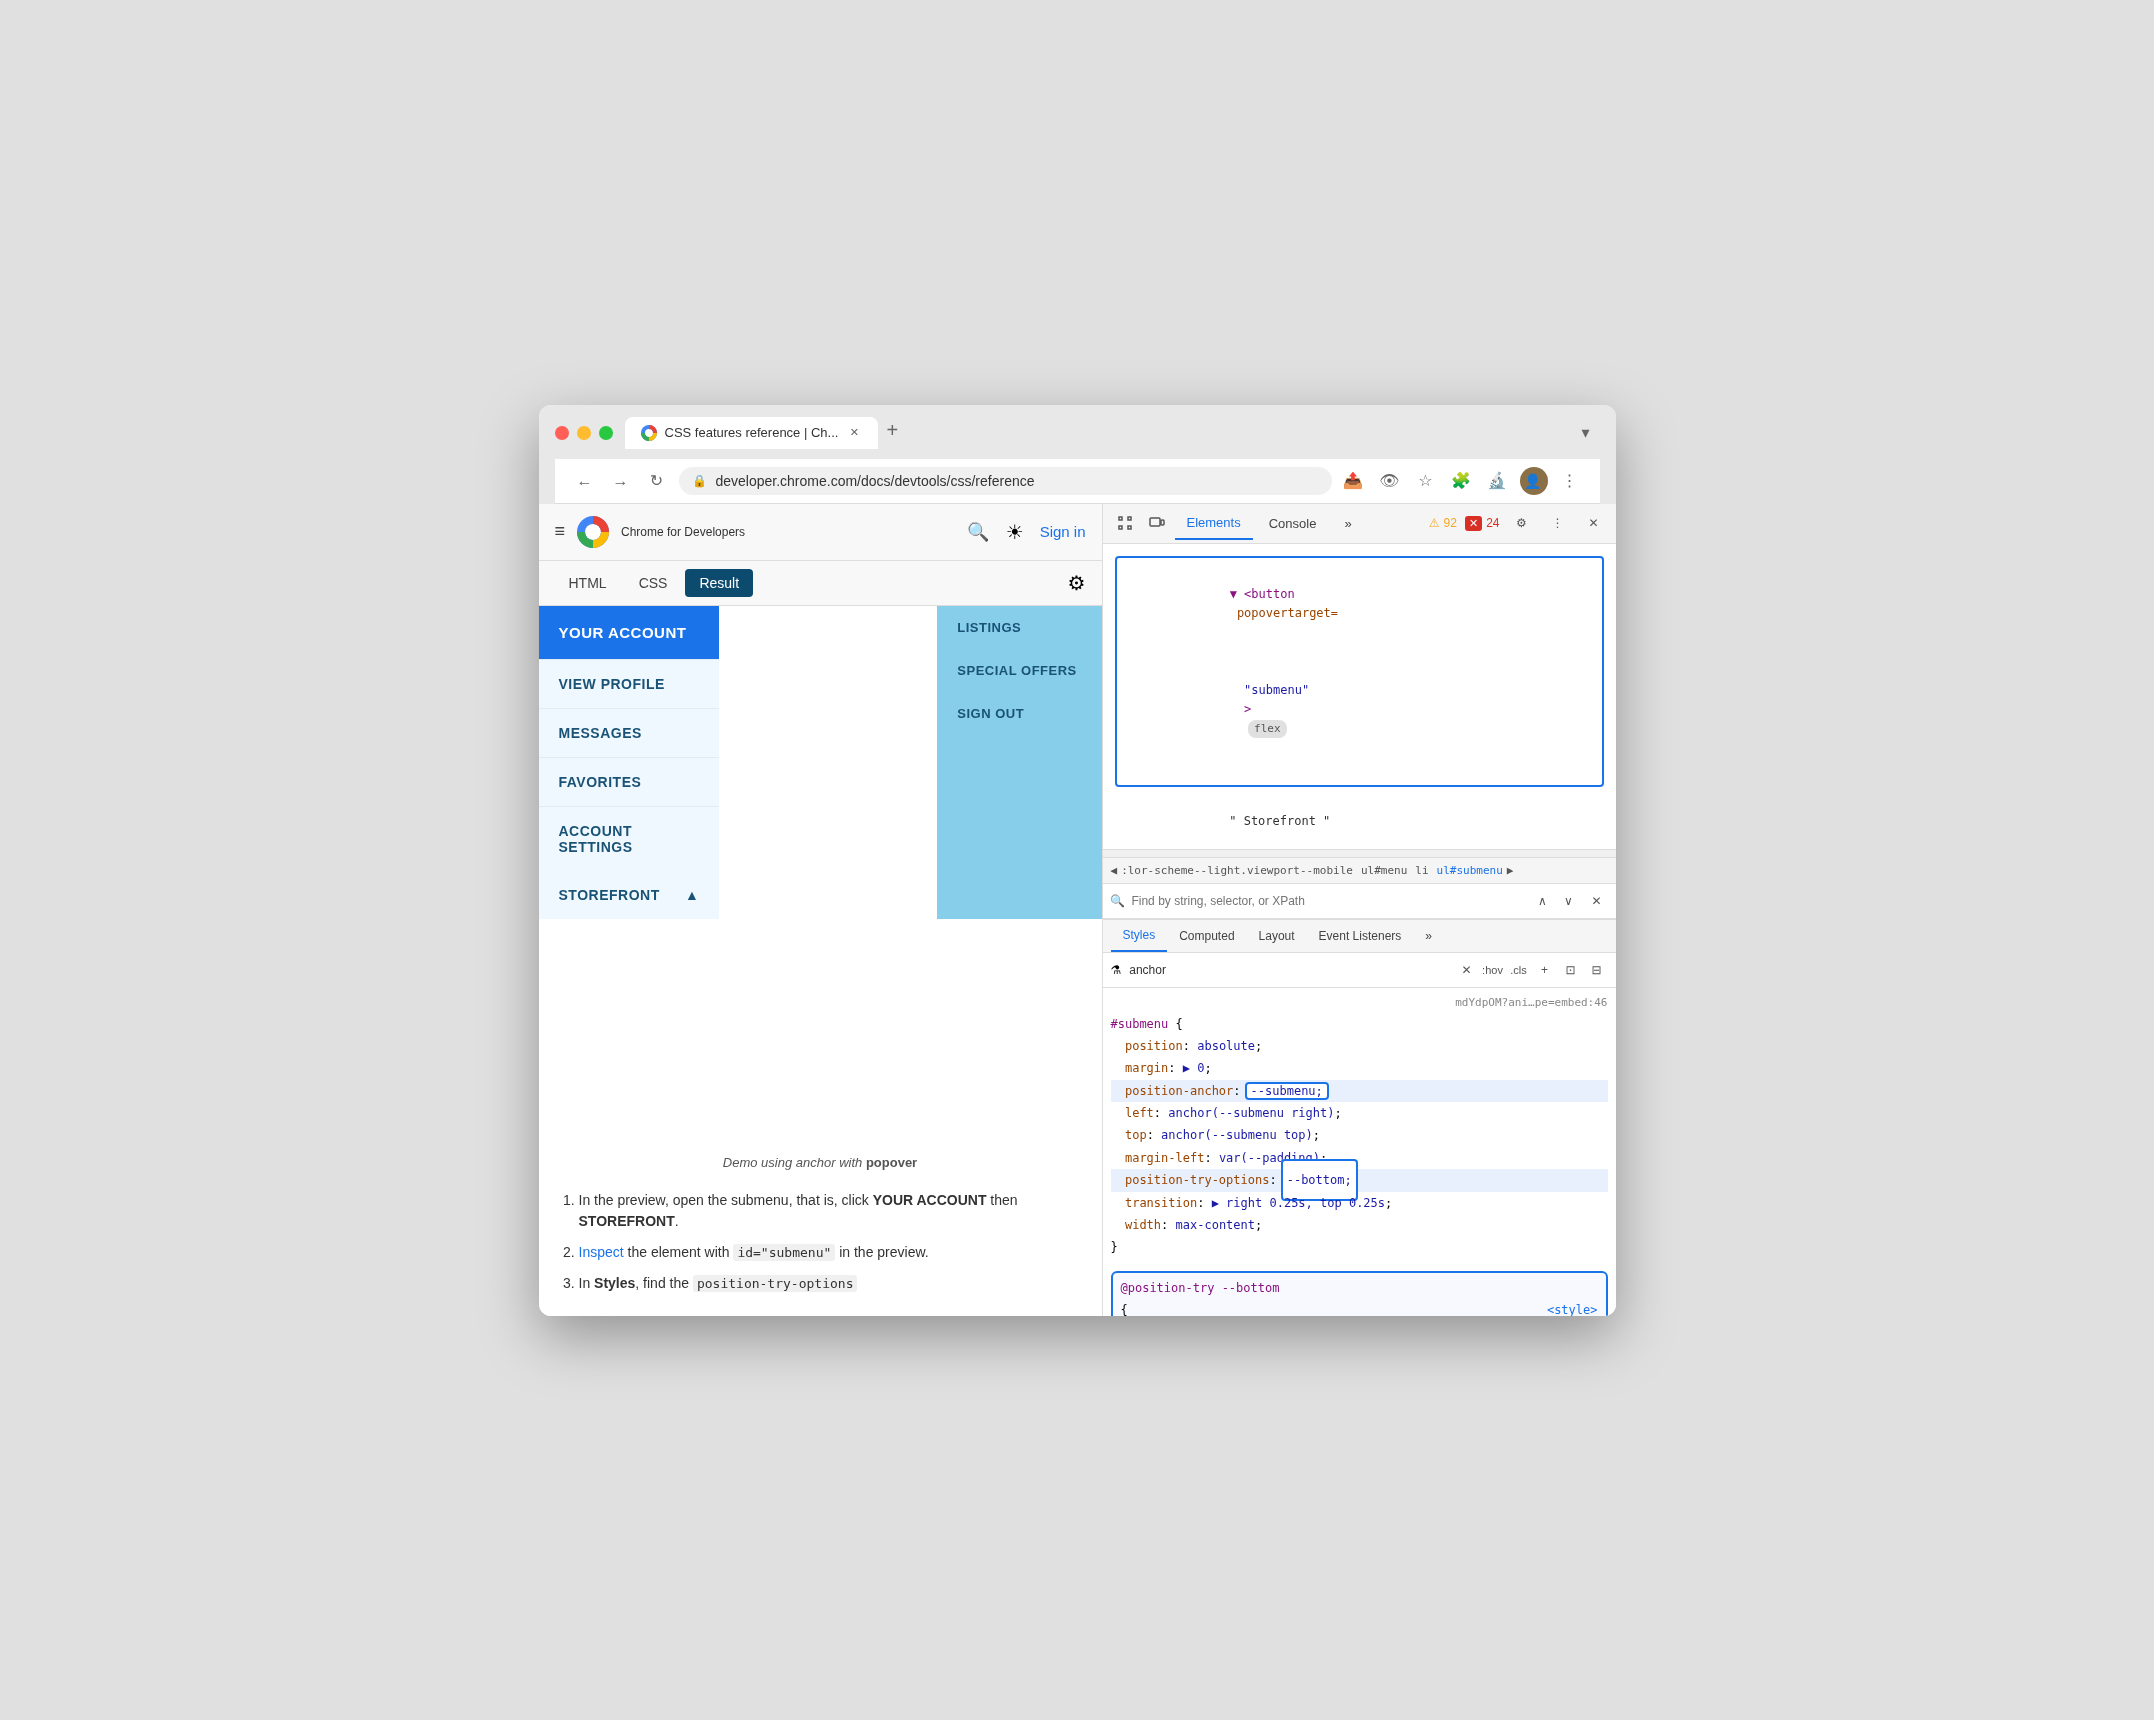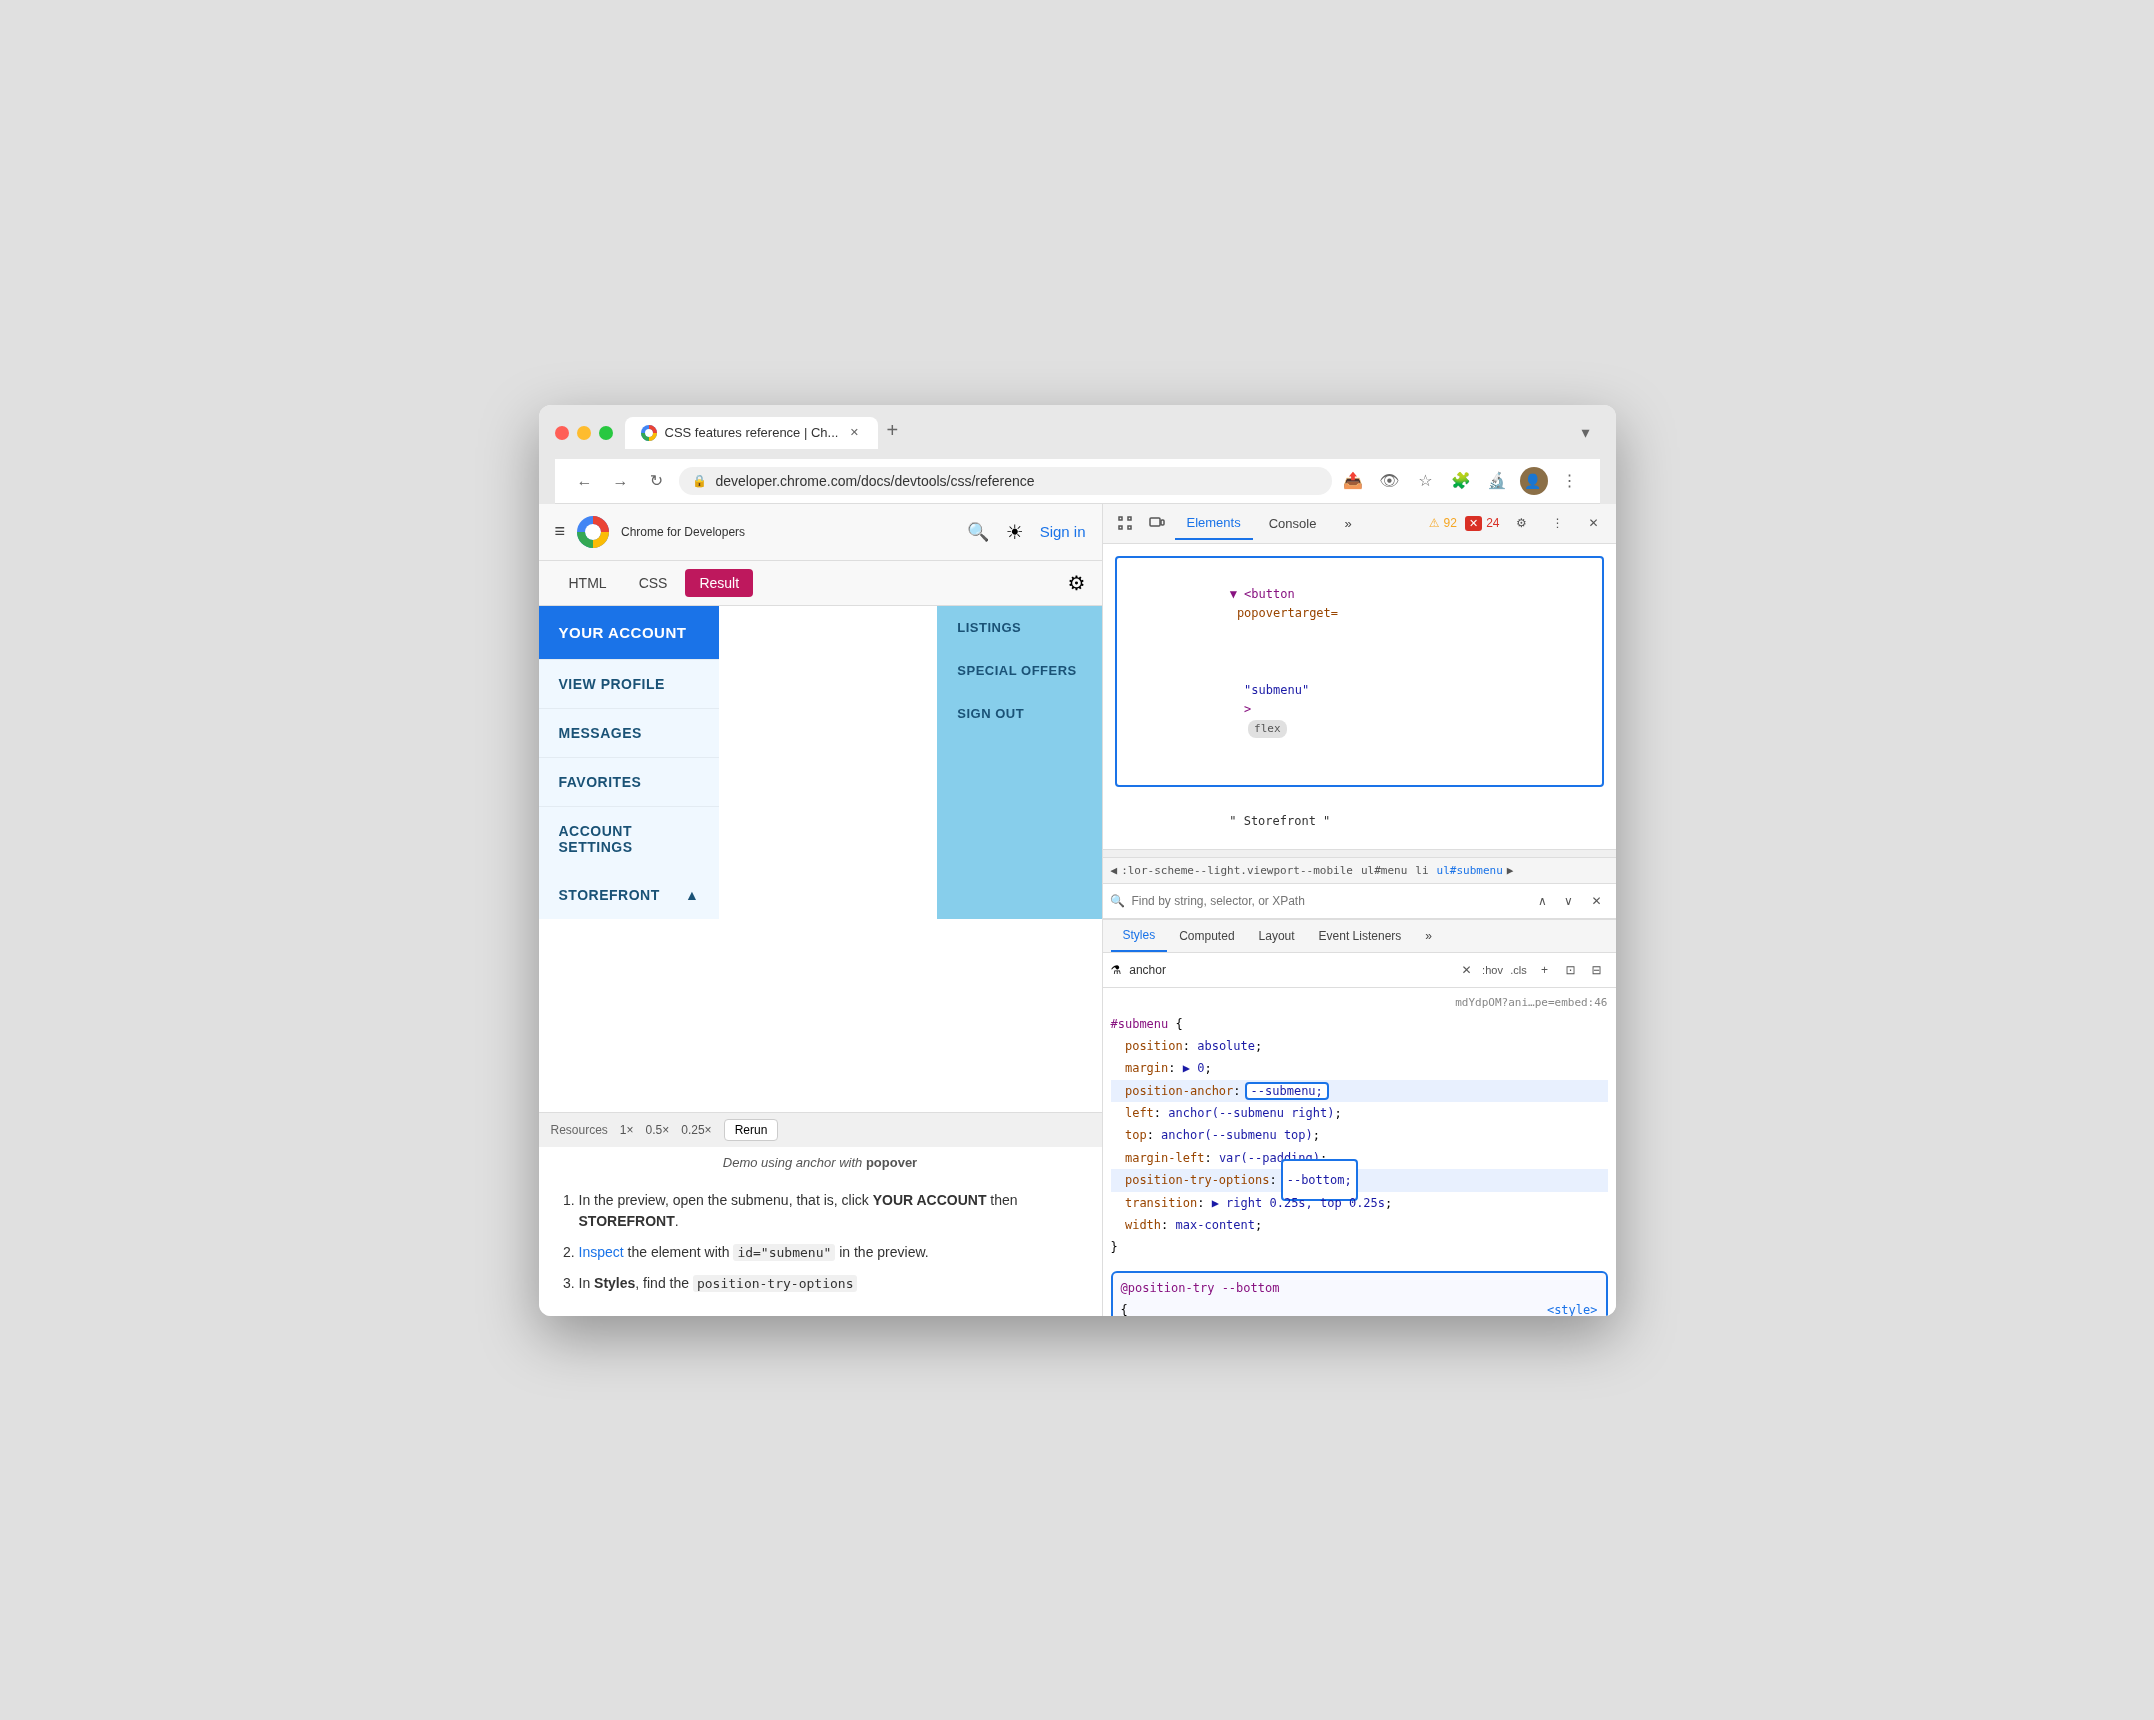--- a/index.html
+++ b/index.html
@@ -234,21 +234,21 @@
 
     .code-tab {
       padding: 6px 14px;
       border-radius: 4px;
       font-size: 14px;
       cursor: pointer;
       color: #444;
     }
 
     .code-tab.active {
-      background: #be185d;
+      background: #0c4a6e;
       color: #fff;
     }
 
     .code-tab-settings {
       margin-left: auto;
       font-size: 20px;
       cursor: pointer;
     }
 
     
@@ -729,27 +729,20 @@
             </div>
           </div>
           <div class="submenu">
             <div class="submenu-item">LISTINGS</div>
             <div class="submenu-item">SPECIAL OFFERS</div>
             <div class="submenu-item">SIGN OUT</div>
           </div>
         </div>
       </div>
 
-      <div class="iframe-toolbar">
-        <span>Resources</span>
-        <span class="zoom-btn">1×</span>
-        <span class="zoom-btn">0.5×</span>
-        <span class="zoom-btn">0.25×</span>
-        <button class="rerun-btn">Rerun</button>
-      </div>
 
       <div class="demo-caption">
         <em>Demo using anchor with <strong>popover</strong></em>
       </div>
 
       <div class="instructions">
         <ol>
           <li>
             In the preview, open the submenu, that is, click <strong>YOUR ACCOUNT</strong> then <strong>STOREFRONT</strong>.
           </li>

